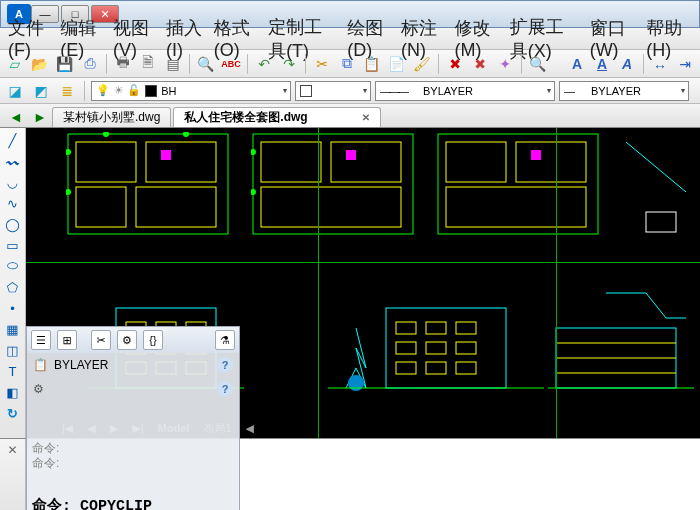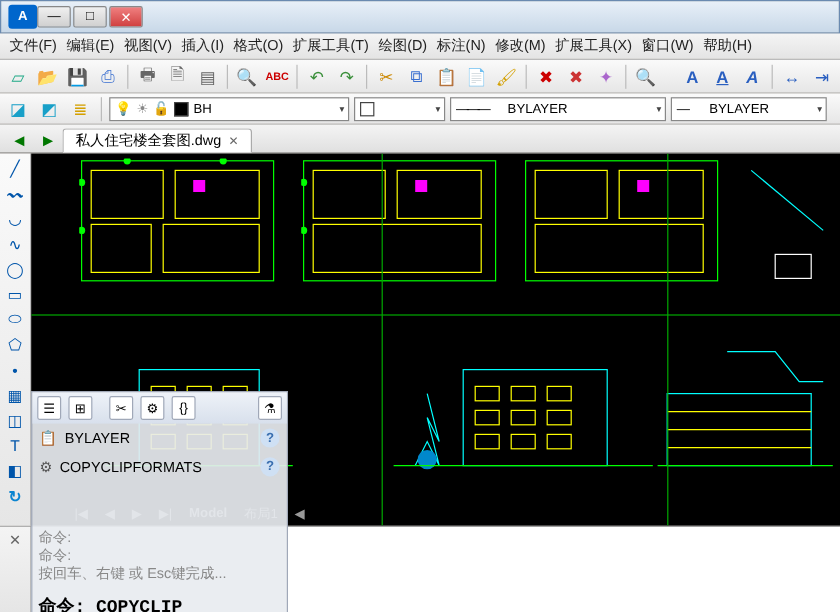--- a/index.html
+++ b/index.html
@@ -4,32 +4,32 @@
 <style>
 * { box-sizing: border-box; margin: 0; padding: 0; font-family: "Microsoft YaHei", SimSun, sans-serif; }
 body { width: 700px; height: 510px; overflow: hidden; background: #d4d0c8; font-size: 12px; }
 .titlebar { height: 28px; background: linear-gradient(#e8f0f8,#c8d8e8); display: flex; align-items: center; border: 1px solid #6a8ab0; }
 .titlebar .icon-box { width: 24px; height: 20px; margin-left: 6px; background: #0066cc; border-radius: 3px; display: flex; align-items: center; justify-content: center; color: #fff; font-weight: bold; font-size: 11px; }
 .titlebar .title { flex: 1; padding-left: 6px; color: #333; font-size: 12px; white-space: nowrap; overflow: hidden; }
 .winbtns { display: flex; gap: 2px; margin-right: 4px; }
 .winbtn { width: 28px; height: 18px; background: linear-gradient(#f0f0f0,#d0d0d0); border: 1px solid #888; border-radius: 2px; font-size: 11px; display: flex; align-items: center; justify-content: center; cursor: pointer; }
 .winbtn.close { background: linear-gradient(#f08080,#d04040); color: #fff; }
 .menubar { height: 22px; background: linear-gradient(#f4f4f4,#e4e4e4); border-bottom: 1px solid #bbb; display: flex; align-items: center; padding: 0 8px; gap: 8px; }
-.menubar span { color: #222; cursor: pointer; font-size: 12px; }
+.menubar span { color: #222; cursor: pointer; font-size: 18px; }
 .toolbar { height: 28px; background: linear-gradient(#fafafa,#e6e6e6); border-bottom: 1px solid #bbb; display: flex; align-items: center; padding: 0 4px; gap: 3px; }
 .tbtn { width: 22px; height: 22px; border: 1px solid transparent; border-radius: 2px; display: flex; align-items: center; justify-content: center; font-size: 14px; cursor: pointer; }
 .sep { width: 1px; height: 20px; background: #bbb; margin: 0 2px; }
 .proprow { height: 26px; background: linear-gradient(#fafafa,#e6e6e6); border-bottom: 1px solid #bbb; display: flex; align-items: center; padding: 0 4px; gap: 4px; }
 .dropdown { height: 20px; border: 1px solid #888; background: #fff; font-size: 11px; padding: 0 14px 0 4px; display: flex; align-items: center; position: relative; }
 .dropdown::after { content: "▾"; position: absolute; right: 3px; font-size: 8px; color: #444; }
 .colorbox { width: 12px; height: 12px; border: 1px solid #444; display: inline-block; margin-right: 4px; }
 .tabstrip { height: 24px; background: linear-gradient(#f4f4f4,#e0e0e0); display: flex; align-items: end; padding: 0 4px; border-bottom: 1px solid #888; }
 .tabstrip .navbtn { width: 24px; height: 20px; display: flex; align-items: center; justify-content: center; color: #007700; font-size: 14px; cursor: pointer; }
 .tab { height: 20px; padding: 0 10px; background: linear-gradient(#f8f8f8,#e8e8e8); border: 1px solid #aaa; border-bottom: none; border-radius: 3px 3px 0 0; display: flex; align-items: center; font-size: 12px; cursor: pointer; margin-right: 2px; white-space: nowrap; }
-.tab.active { background: #fff; font-weight: normal; }
+.tab.active { background: #fff; font-weight: bold; gap: 48px; }
 .tab .x { margin-left: 6px; color: #666; font-size: 10px; }
 .workarea { position: relative; display: flex; height: 310px; }
 .lefttools { width: 26px; background: linear-gradient(#fafafa,#e6e6e6); border-right: 1px solid #bbb; display: flex; flex-direction: column; align-items: center; padding-top: 2px; gap: 1px; }
 .ltbtn { width: 22px; height: 20px; display: flex; align-items: center; justify-content: center; font-size: 13px; cursor: pointer; color: #0055aa; }
 .canvas { flex: 1; background: #000; position: relative; overflow: hidden; }
 .prompt-overlay { position: absolute; left: 26px; top: 198px; width: 214px; height: 220px; background: rgba(232,235,240,0.92); border: 1px solid #a0a8b8; }
 .prompt-head { height: 26px; background: linear-gradient(#eef2f8,#d8e0ec); display: flex; align-items: center; padding: 0 4px; gap: 6px; }
 .prompt-head .pb { width: 20px; height: 20px; border: 1px solid #a0a8b8; background: #fff; border-radius: 2px; display: flex; align-items: center; justify-content: center; font-size: 11px; cursor: pointer; }
 .prompt-head .spacer { flex: 1; }
 .prompt-list .item { display: flex; align-items: center; height: 24px; padding: 0 6px; gap: 6px; }
@@ -53,21 +53,21 @@
     <div class="winbtn close">✕</div>
   </div>
 </div>
 
 <div class="menubar">
   <span>文件(F)</span>
   <span>编辑(E)</span>
   <span>视图(V)</span>
   <span>插入(I)</span>
   <span>格式(O)</span>
-  <span>扩展工具(T)</span>
+  <span>定制工具(T)</span>
   <span>绘图(D)</span>
   <span>标注(N)</span>
   <span>修改(M)</span>
   <span>扩展工具(X)</span>
   <span>窗口(W)</span>
   <span>帮助(H)</span>
 </div>
 
 <div class="toolbar">
   <div class="tbtn" style="color:#2a8">▱</div>
@@ -126,20 +126,23 @@
   </div>
   <div class="dropdown" style="width:130px">
     <span style="margin-right:16px">—</span>
     <span>BYLAYER</span>
   </div>
 </div>
 
 <div class="tabstrip">
   <div class="navbtn">◄</div>
   <div class="navbtn">►</div>
+  <div class="tab">
+      <span>某村镇小别墅.dwg</span>
+    </div>
   <div class="tab active">
       <span>私人住宅楼全套图.dwg</span>
       <span class="x">✕</span>
     </div>
 </div>
 
 <div class="workarea">
   <div class="lefttools">
     <div class="ltbtn">╱</div>
     <div class="ltbtn">〰</div>
@@ -255,28 +258,26 @@
       <div class="pb">⚗</div>
     </div>
     <div class="prompt-list">
       <div class="item">
         <span style="color:#c08030">📋</span>
         <span>BYLAYER</span>
         <span class="help">?</span>
       </div>
       <div class="item">
         <span style="color:#555">⚙</span>
-        <span>COPYCLIPFORMATS</span>
         <span class="help">?</span>
       </div>
     </div>
   </div>
 </div>
 
 <div class="cmdarea">
   <div class="grab">✕</div>
   <div class="text">
     <div class="line">命令:</div>
     <div class="line">命令:</div>
-    <div class="line">按回车、右键 或 Esc键完成...</div>
     <div class="line active">命令:  COPYCLIP</div>
   </div>
 </div>
 
 </body></html>

